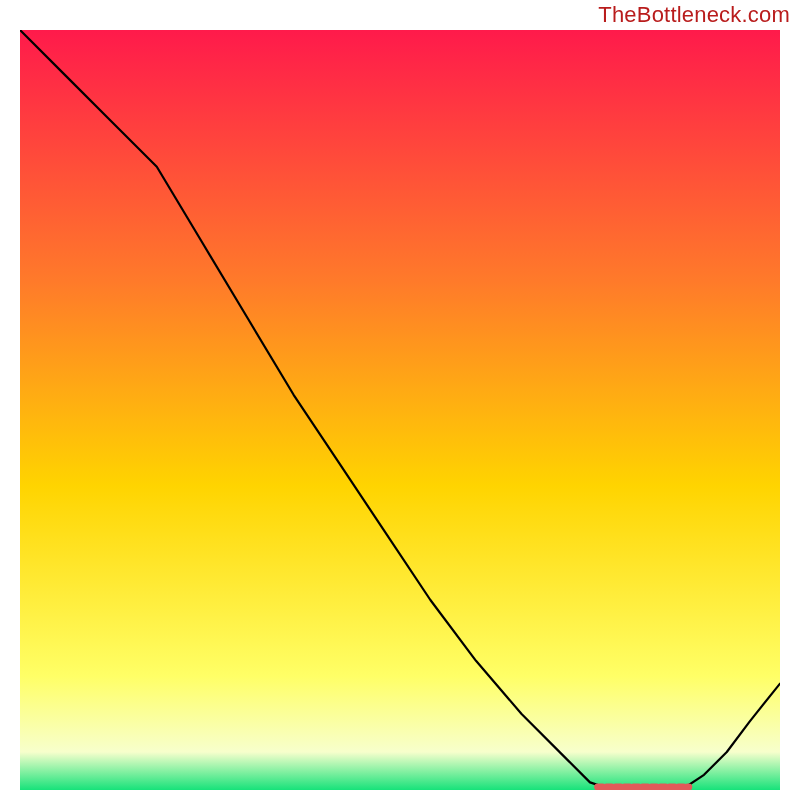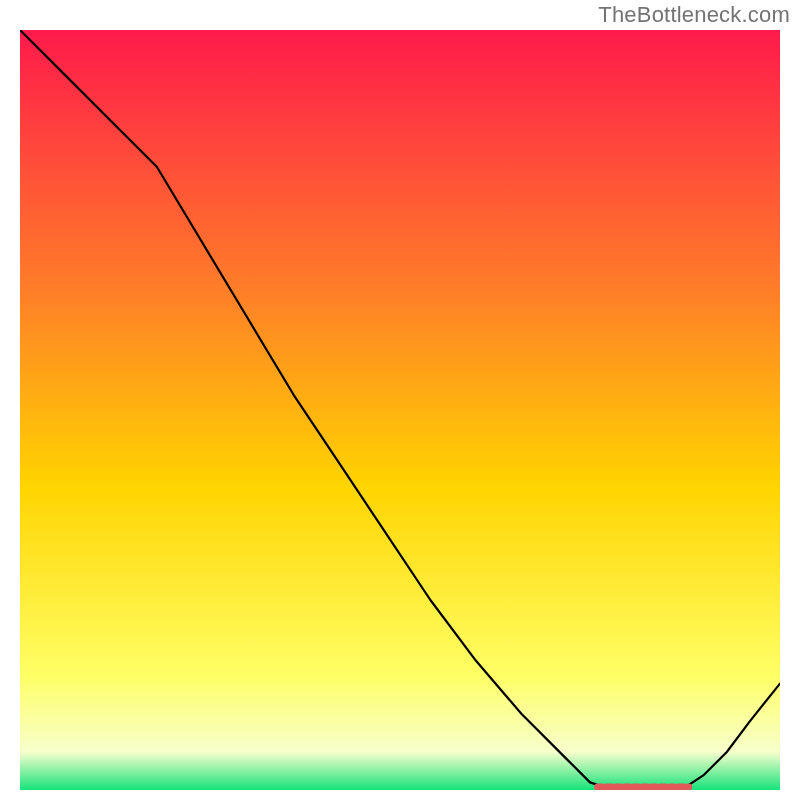--- a/index.html
+++ b/index.html
@@ -13,21 +13,21 @@
   }
   .stage {
     position: relative;
     width: 800px;
     height: 800px;
   }
   .watermark {
     position: absolute;
     top: 2px;
     right: 10px;
-    color: #737373;
+    color: #b91c1c;
     font-size: 22px;
     font-weight: 500;
     letter-spacing: 0.2px;
     z-index: 5;
   }
   .plot {
     position: absolute;
     left: 20px;
     top: 30px;
     width: 760px;

